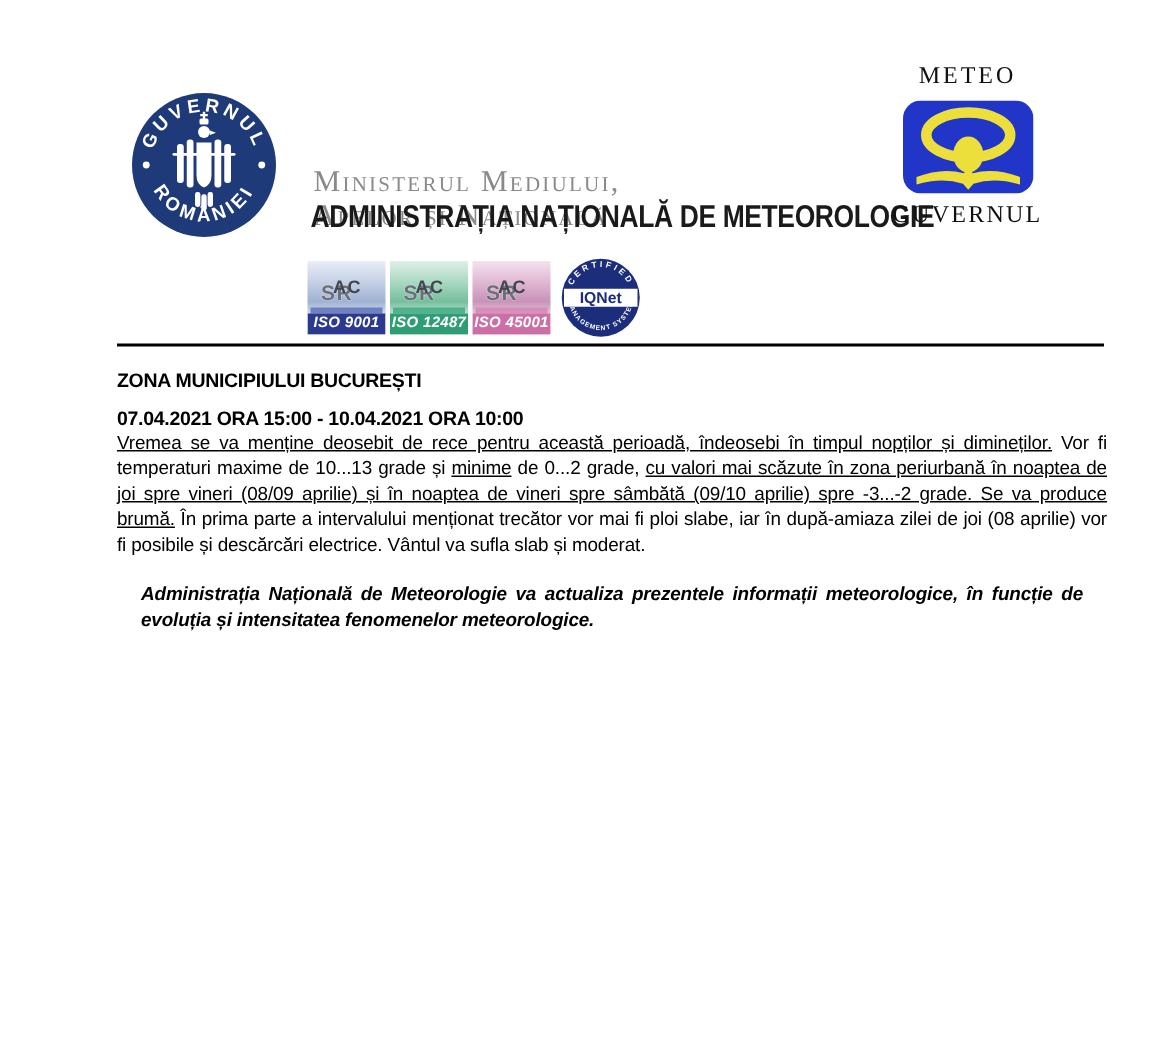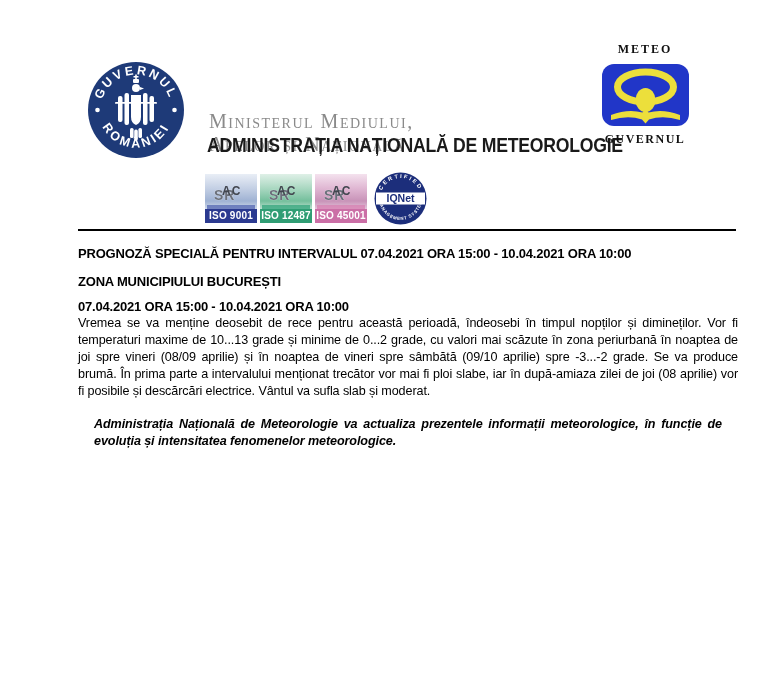--- a/index.html
+++ b/index.html
@@ -26,21 +26,21 @@
     position:absolute;left:207px;top:133px;
     font-size:21px;font-weight:700;
     letter-spacing:-0.3px;
     transform:scaleX(0.84);transform-origin:left center;
     white-space:nowrap;
     color:var(--admin_black,#1a1a1a);
   }
   .meteo-logo{position:absolute;left:586px;top:42px;width:118px;text-align:center;}
   .meteo-top,.meteo-bottom{
     font-family:"Liberation Serif",serif;
-    font-weight:700;font-size:12px;letter-spacing:2px;
+    font-weight:400;font-size:16px;letter-spacing:2px;
     color:#111;
   }
   .meteo-top{margin-bottom:7px;}
   .meteo-bottom{margin-top:6px;letter-spacing:1.5px;}
   .meteo-box{display:block;margin:0 auto;}
   
   .cert-row{position:absolute;left:205px;top:174px;height:52px;display:flex;align-items:flex-start;gap:3px;}
   .srac{
     position:relative;width:52px;height:49px;overflow:hidden;
     font-family:"Liberation Sans",sans-serif;
@@ -59,21 +59,21 @@
     color:#42464f;
     text-align:center;
   }
   .srac-certline{position:absolute;left:2px;right:2px;bottom:14px;height:4px;opacity:.8;}
   .srac-blue  .srac-certline{background:#5a6db5;}
   .srac-green .srac-certline{background:#3aa87f;}
   .srac-pink  .srac-certline{background:#d783b3;}
   .srac-bar{
     position:absolute;left:0;right:0;bottom:0;height:14px;
     color:#fff;font-weight:700;font-size:10px;line-height:14px;text-align:center;
-    letter-spacing:0.2px;white-space:nowrap;
+    letter-spacing:0.2px;white-space:nowrap;font-style:italic;
   }
   .srac-blue  .srac-bar{background:var(--iso9001_bar,#2b3a90);}
   .srac-green .srac-bar{background:var(--iso14001_bar,#2f9d74);}
   .srac-pink  .srac-bar{background:var(--iso45001_bar,#cb6fa6);}
   .iqnet{margin-left:4px;margin-top:-2px;}
   
   .divider{
     position:absolute;left:78px;top:229px;width:658px;height:0;
     border-top:2px solid #000;
   }
@@ -82,21 +82,21 @@
   .doc-title,.doc-zone,.doc-interval{
     margin:0;font-size:13px;font-weight:700;letter-spacing:-0.2px;line-height:15px;
   }
   .doc-title{margin-bottom:13px;}
   .doc-zone{margin-bottom:10px;}
   .forecast{
     margin:1px 0 0 0;
     font-size:12.6px;line-height:17px;letter-spacing:-0.1px;
     text-align:justify;
   }
-  .forecast .u{}
+  .forecast .u{text-decoration:underline;}
   .update-note{
     margin:16px;
     font-size:12.6px;line-height:17px;letter-spacing:-0.1px;
     font-weight:700;font-style:italic;
     text-align:justify;
   }
   svg text{font-family:"Liberation Sans",sans-serif;}
 </style>
 </head>
 <body>
@@ -188,20 +188,19 @@
         <textPath href="#iqBottom" startOffset="50%" text-anchor="middle">MANAGEMENT SYSTEM</textPath>
       </text>
       <rect x="2" y="20.5" width="49" height="12" fill="#fff"></rect>
       <text x="26.5" y="30" text-anchor="middle" font-size="10.5" font-weight="700" style="fill:var(--iqnet_blue,#1c2e7b)">IQNet</text>
     </svg>
   </div>
 
   <div class="divider"></div>
 
   <div class="main">
-    <p class="doc-title">PROGNOZĂ SPECIALĂ PENTRU INTERVALUL 07.04.2021 ORA 15:00 - 10.04.2021 ORA 10:00</p>
     <p class="doc-zone">ZONA MUNICIPIULUI BUCUREȘTI</p>
     <p class="doc-interval">07.04.2021 ORA 15:00 - 10.04.2021 ORA 10:00</p>
     <p class="forecast"><span class="u">Vremea se va menține deosebit de rece pentru această perioadă, îndeosebi în timpul nopților și dimineților.</span><span> Vor fi temperaturi maxime de 10...13 grade și </span><span class="u">minime</span><span> de 0...2 grade, </span><span class="u">cu valori mai scăzute în zona periurbană în noaptea de joi spre vineri (08/09 aprilie) și în noaptea de vineri spre sâmbătă (09/10 aprilie) spre -3...-2 grade. Se va produce brumă.</span><span> În prima parte a intervalului menționat trecător vor mai fi ploi slabe, iar în după-amiaza zilei de joi (08 aprilie) vor fi posibile și descărcări electrice. Vântul va sufla slab și moderat.</span></p>
     <p class="update-note">Administrația Națională de Meteorologie va actualiza prezentele informații meteorologice, în funcție de evoluția și intensitatea fenomenelor meteorologice.</p>
   </div>
 
 </div>
 
 </body></html>

